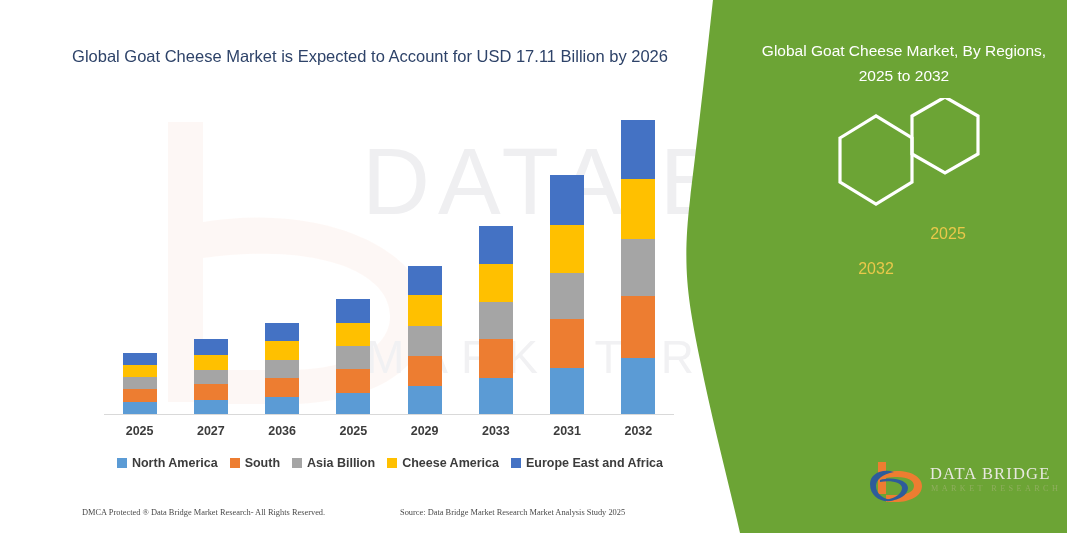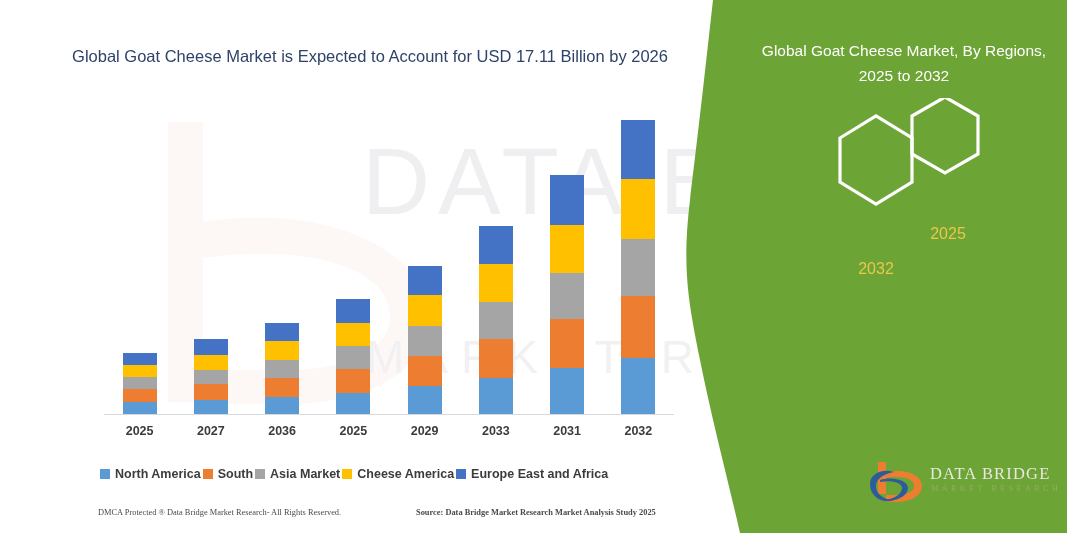--- a/index.html
+++ b/index.html
@@ -54,37 +54,37 @@
 
   .x-labels{
     position:absolute;left:104px;top:424px;width:570px;height:20px;
     display:flex;justify-content:space-around;
   }
   .x-label{
     width:60px;text-align:center;font-size:12.5px;font-weight:700;color:#3c3c3c;
   }
 
   .legend{
-    position:absolute;left:100px;top:467px;width:580px;
-    display:flex;justify-content:flex-start;align-items:center;gap:2px;
+    position:absolute;left:100px;top:456px;width:580px;
+    display:flex;justify-content:center;align-items:center;gap:12px;
   }
   .legend-item{display:flex;align-items:center;gap:5px;}
   .legend-swatch{width:10px;height:10px;display:block;}
   .legend-label{font-size:12.5px;font-weight:700;color:#3c3c3c;white-space:nowrap;}
 
   .footer{
-    position:absolute;left:16px;top:508px;width:700px;height:18px;
+    position:absolute;left:0;top:508px;width:700px;height:18px;
   }
   .footer-left{
     position:absolute;left:82px;top:0;font-size:8.4px;color:#4a4a4a;
     font-family:"Liberation Serif", serif;white-space:nowrap;
   }
   .footer-right{
     position:absolute;left:400px;top:0;font-size:8.4px;color:#4a4a4a;
-    font-family:"Liberation Serif", serif;white-space:nowrap;font-weight:bold;
+    font-family:"Liberation Serif", serif;white-space:nowrap;
   }
 
   
   .right-panel{
     position:absolute;left:0;top:0;width:1067px;height:533px;pointer-events:none;
   }
   .green-content{
     position:absolute;left:740px;top:0;width:327px;height:533px;
   }
   .right-title{
@@ -208,21 +208,21 @@
         <div class="legend-item">
           <span class="legend-swatch" style="background: rgb(91, 155, 213);"></span>
           <span class="legend-label">North America</span>
         </div>
         <div class="legend-item">
           <span class="legend-swatch" style="background: rgb(237, 125, 49);"></span>
           <span class="legend-label">South</span>
         </div>
         <div class="legend-item">
           <span class="legend-swatch" style="background: rgb(165, 165, 165);"></span>
-          <span class="legend-label">Asia Market</span>
+          <span class="legend-label">Asia Billion</span>
         </div>
         <div class="legend-item">
           <span class="legend-swatch" style="background: rgb(255, 192, 0);"></span>
           <span class="legend-label">Cheese America</span>
         </div>
         <div class="legend-item">
           <span class="legend-swatch" style="background: rgb(68, 114, 196);"></span>
           <span class="legend-label">Europe East and Africa</span>
         </div>
       </div>

